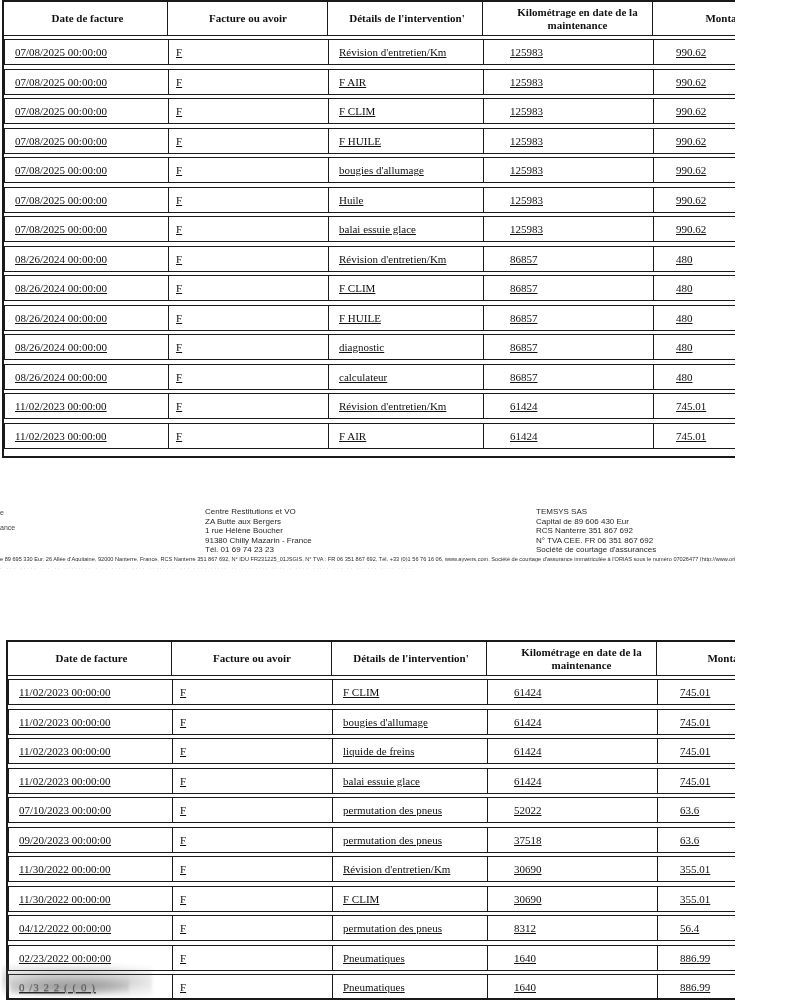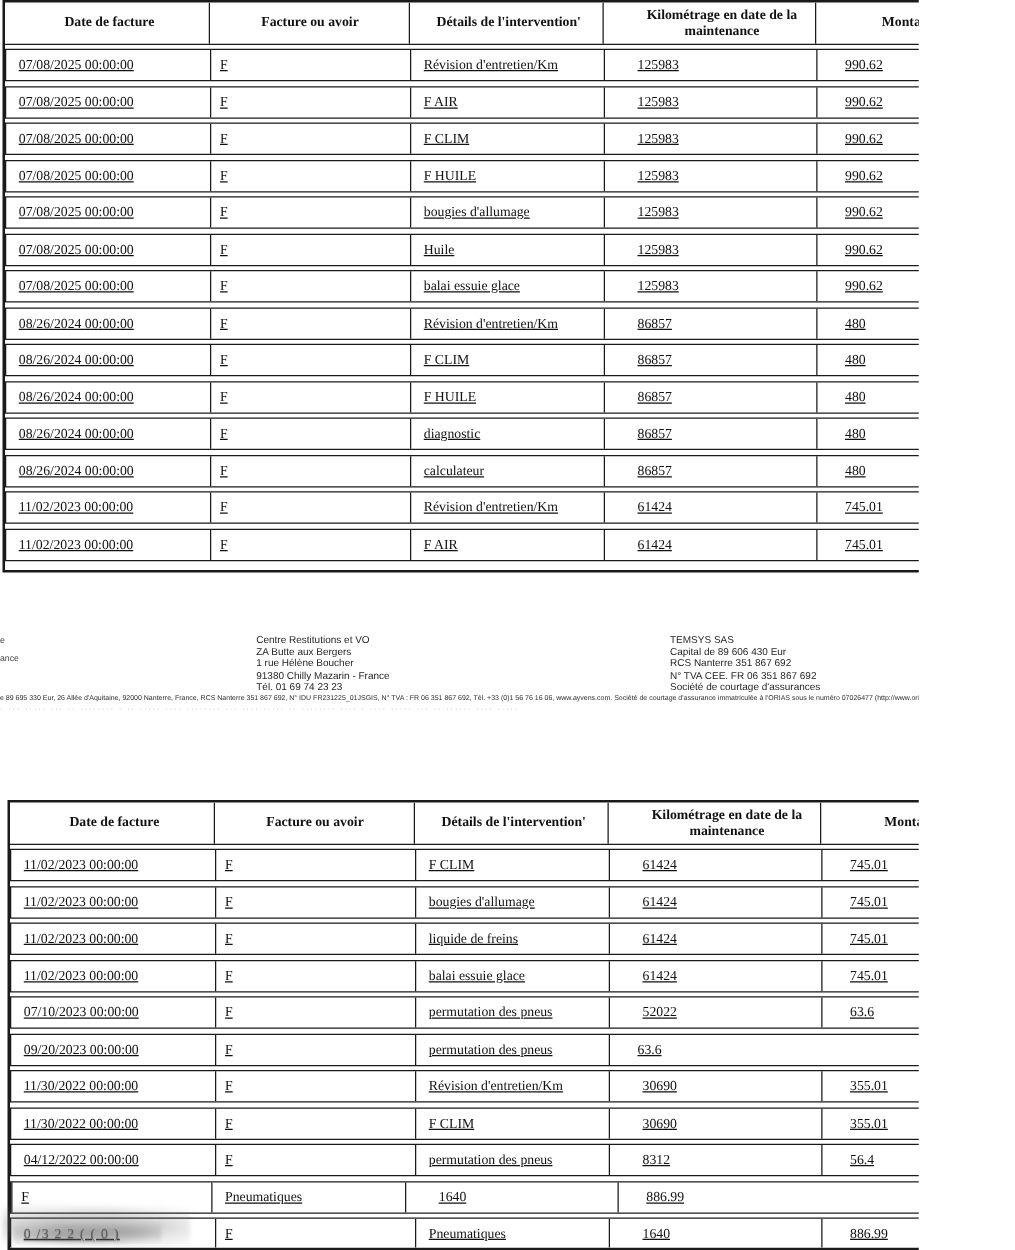--- a/index.html
+++ b/index.html
@@ -265,20 +265,21 @@
           <div class="cell c0">07/10/2023 00:00:00</div>
           <div class="cell c1">F</div>
           <div class="cell c2">permutation des pneus</div>
           <div class="cell c3">52022</div>
           <div class="cell c4">63.6</div>
         </div>
         <div class="trow">
           <div class="cell c0">09/20/2023 00:00:00</div>
           <div class="cell c1">F</div>
           <div class="cell c2">permutation des pneus</div>
+          <div class="cell c3">37518</div>
           <div class="cell c4">63.6</div>
         </div>
         <div class="trow">
           <div class="cell c0">11/30/2022 00:00:00</div>
           <div class="cell c1">F</div>
           <div class="cell c2">Révision d'entretien/Km</div>
           <div class="cell c3">30690</div>
           <div class="cell c4">355.01</div>
         </div>
         <div class="trow">
@@ -289,20 +290,21 @@
           <div class="cell c4">355.01</div>
         </div>
         <div class="trow">
           <div class="cell c0">04/12/2022 00:00:00</div>
           <div class="cell c1">F</div>
           <div class="cell c2">permutation des pneus</div>
           <div class="cell c3">8312</div>
           <div class="cell c4">56.4</div>
         </div>
         <div class="trow">
+          <div class="cell c0">02/23/2022 00:00:00</div>
           <div class="cell c1">F</div>
           <div class="cell c2">Pneumatiques</div>
           <div class="cell c3">1640</div>
           <div class="cell c4">886.99</div>
         </div>
         <div class="trow">
           <div class="cell c0">0 /3 2 2 ( ( 0 )</div>
           <div class="cell c1">F</div>
           <div class="cell c2">Pneumatiques</div>
           <div class="cell c3">1640</div>

